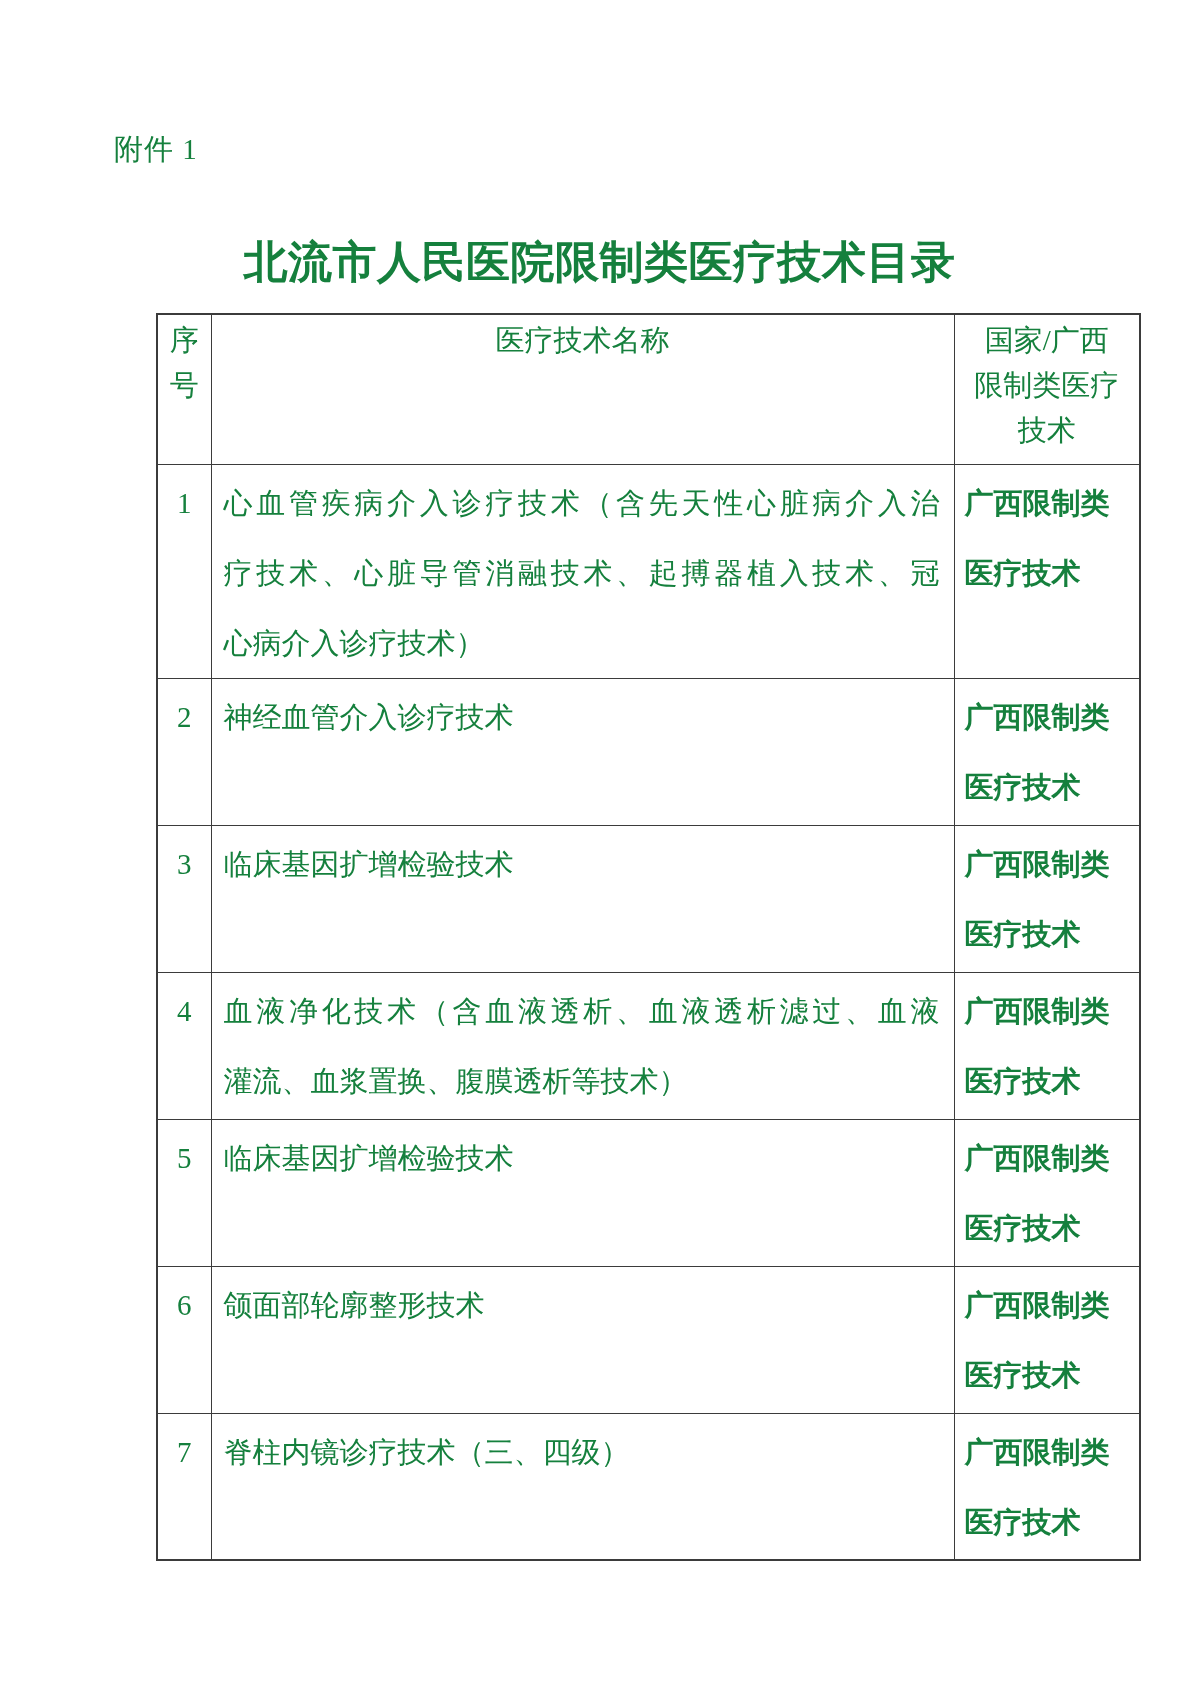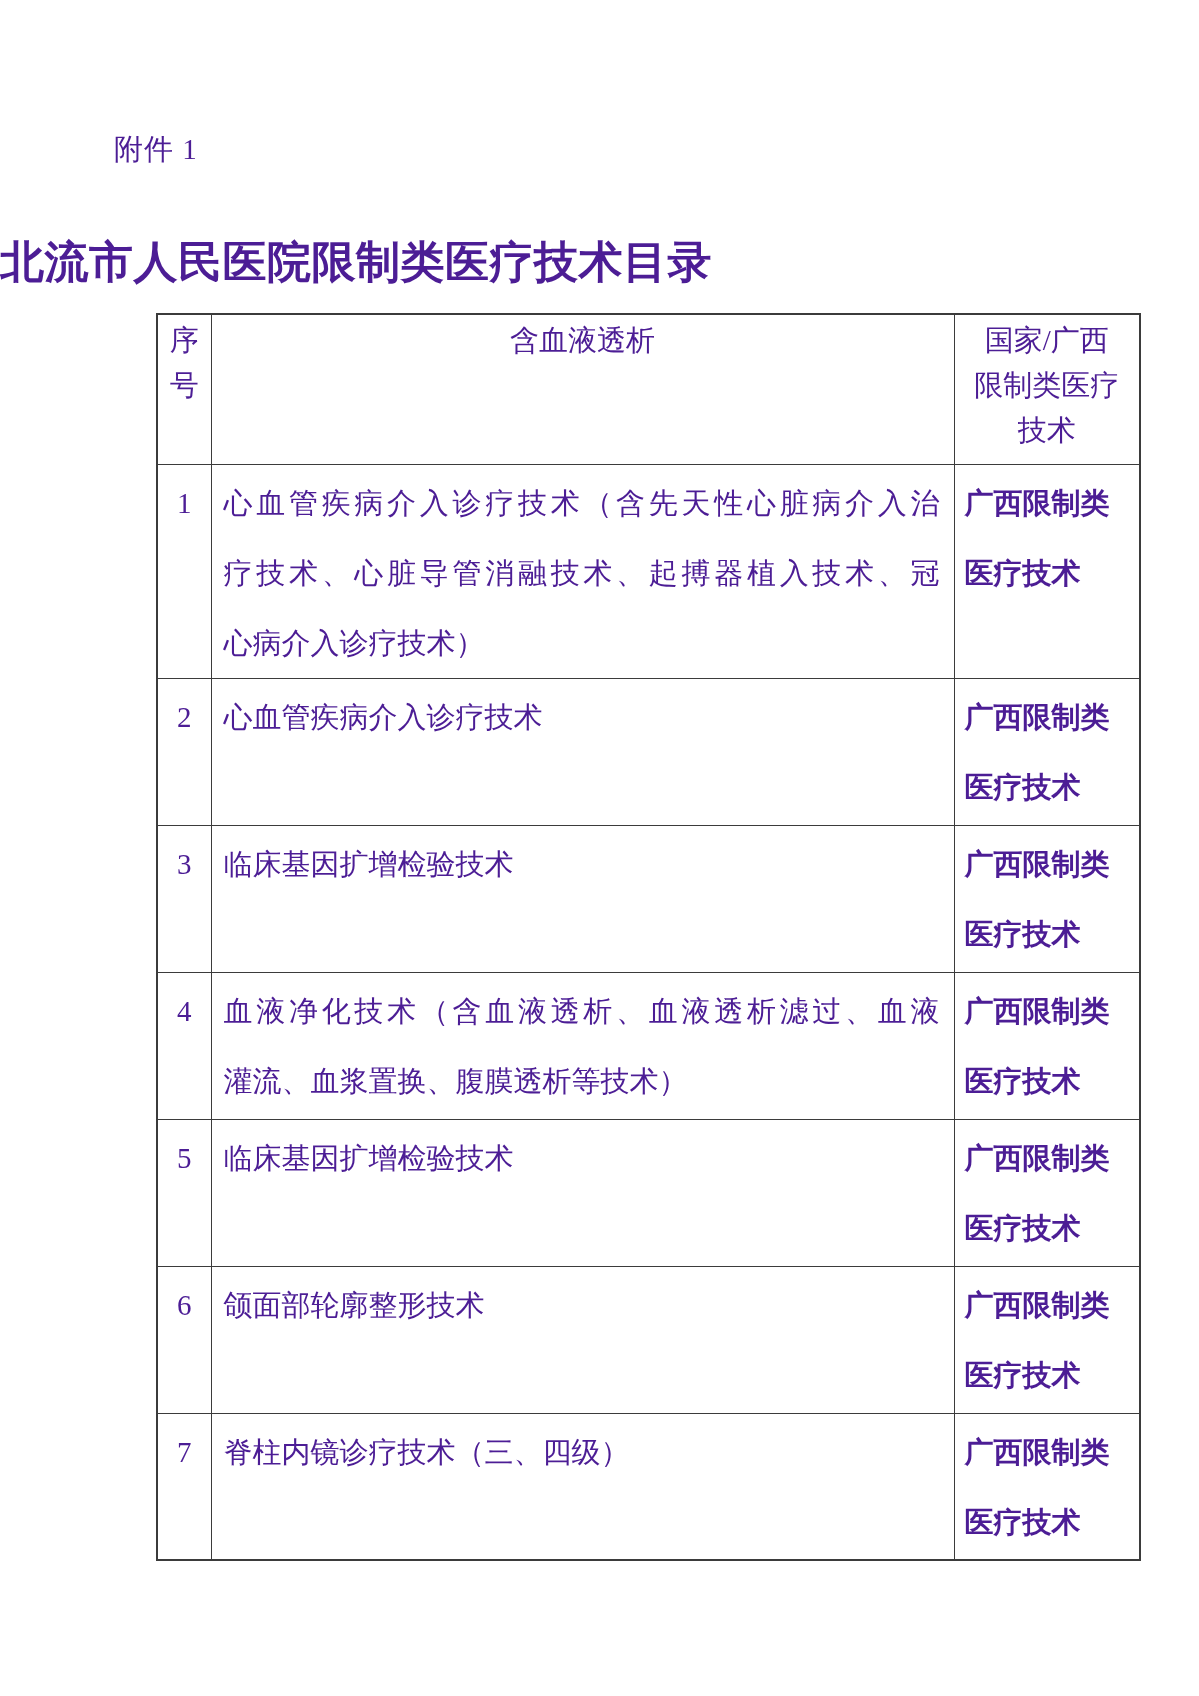--- a/index.html
+++ b/index.html
@@ -6,36 +6,37 @@
     margin: 0;
     padding: 0;
     background: #ffffff;
   }
   .page {
     position: relative;
     width: 1199px;
     height: 1696px;
     background: #ffffff;
     font-family: "Liberation Serif", "DejaVu Serif", serif;
-    color: #4c1d95;
+    color: #15803d;
     overflow: hidden;
   }
   .attachment {
     position: absolute;
     left: 114px;
     top: 130px;
     font-size: 29px;
     line-height: 38px;
     letter-spacing: 1px;
   }
   .title {
     position: absolute;
     left: 0;
     top: 205px;
     width: 1199px;
+    text-align: center;
     font-size: 44px;
     font-weight: 700;
     line-height: 58px;
     letter-spacing: 0.5px;
   }
   table.doc-table {
     position: absolute;
     left: 156px;
     top: 313px;
     width: 983px;
@@ -82,21 +83,21 @@
       <col class="c-no">
       <col class="c-name">
       <col class="c-cat">
     </colgroup>
     <thead>
       <tr>
         <th>
           <span class="line">序</span>
           <span class="line">号</span>
         </th>
-        <th>含血液透析</th>
+        <th>医疗技术名称</th>
         <th>
           <span class="line">国家/广西</span>
           <span class="line">限制类医疗</span>
           <span class="line">技术</span>
         </th>
       </tr>
     </thead>
     <tbody>
 
       <tr class="tall">
@@ -108,21 +109,21 @@
         </td>
         <td class="cat-cell">
           <span class="line">广西限制类</span>
           <span class="line">医疗技术</span>
         </td>
       </tr>
 
       <tr>
         <td class="no-cell">2</td>
         <td class="name-cell">
-          <span class="line">心血管疾病介入诊疗技术</span>
+          <span class="line">神经血管介入诊疗技术</span>
         </td>
         <td class="cat-cell">
           <span class="line">广西限制类</span>
           <span class="line">医疗技术</span>
         </td>
       </tr>
 
       <tr>
         <td class="no-cell">3</td>
         <td class="name-cell">

